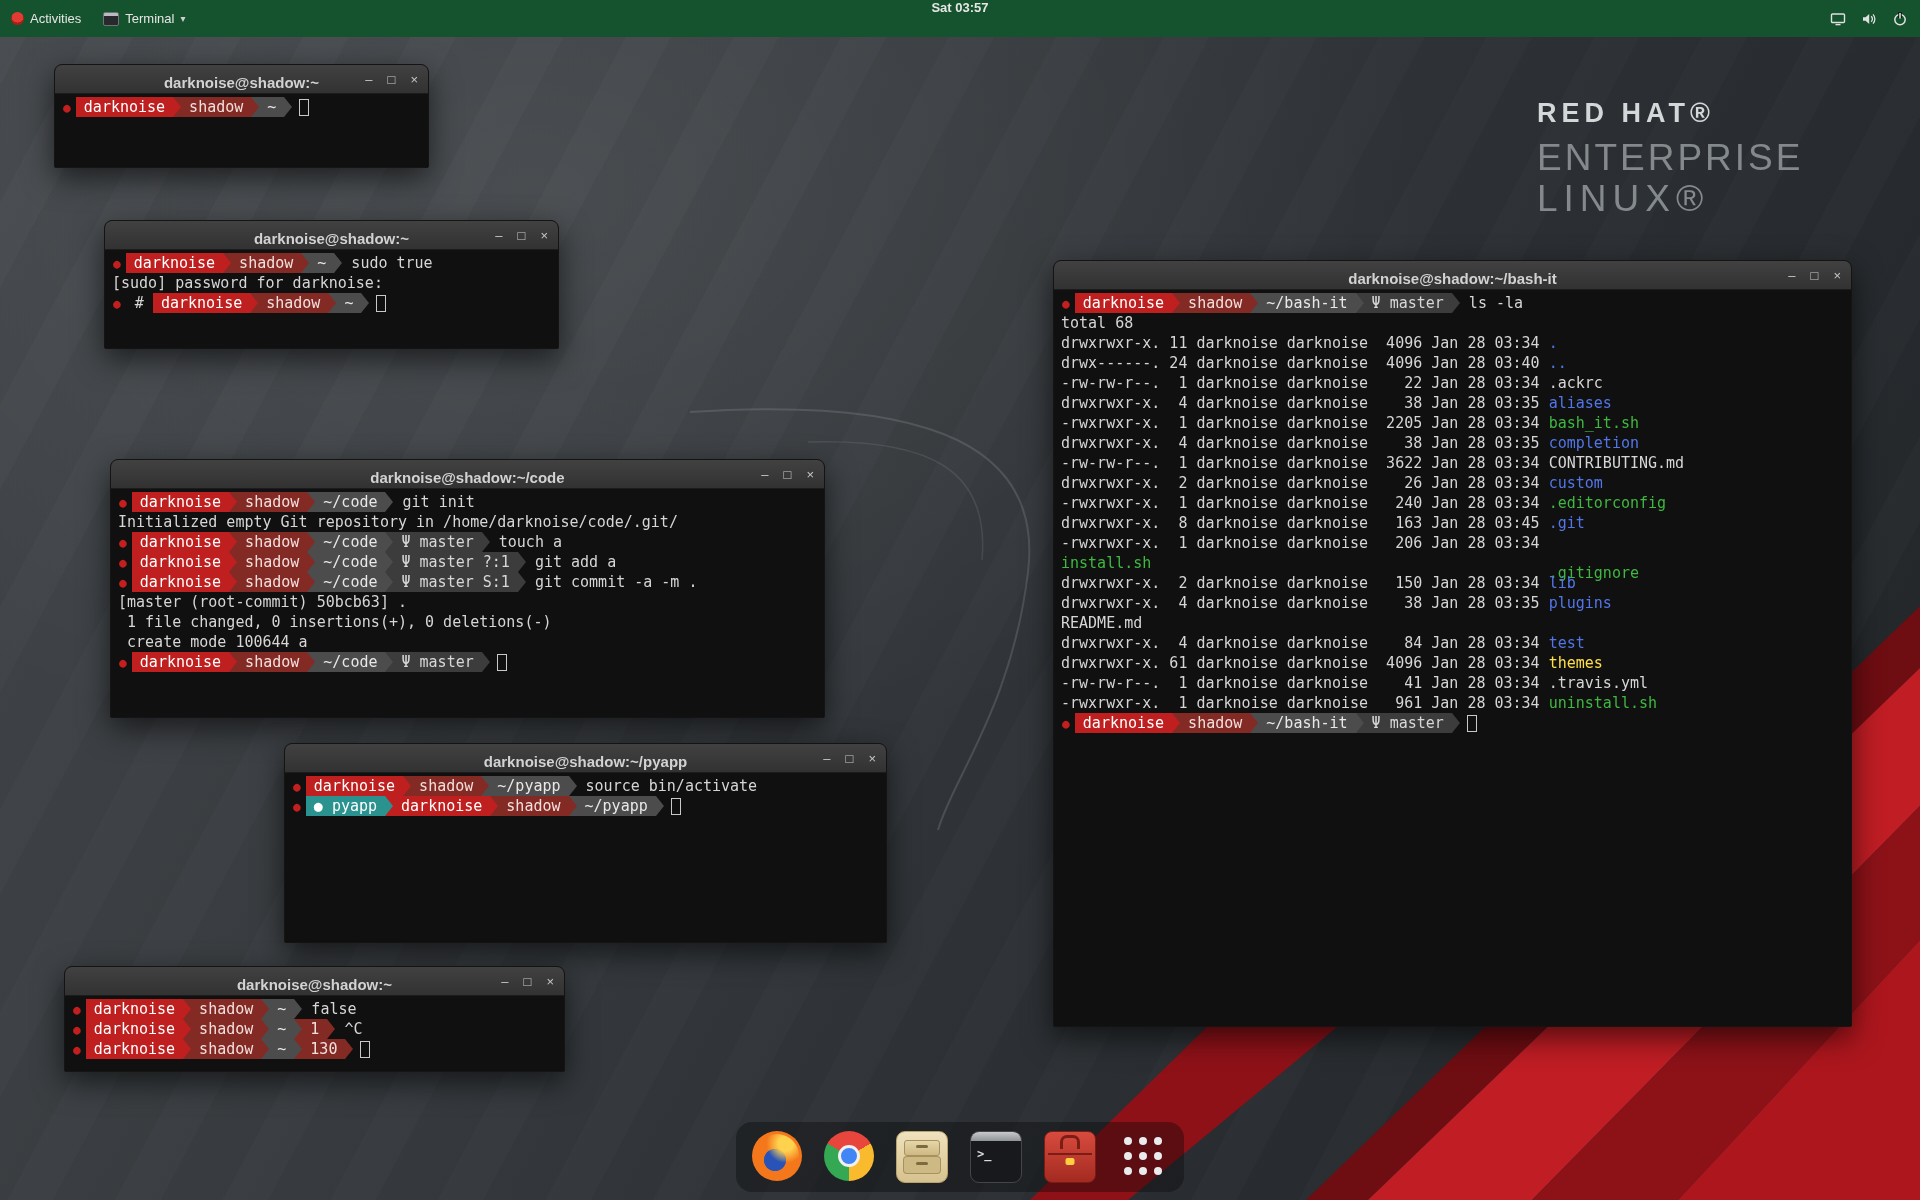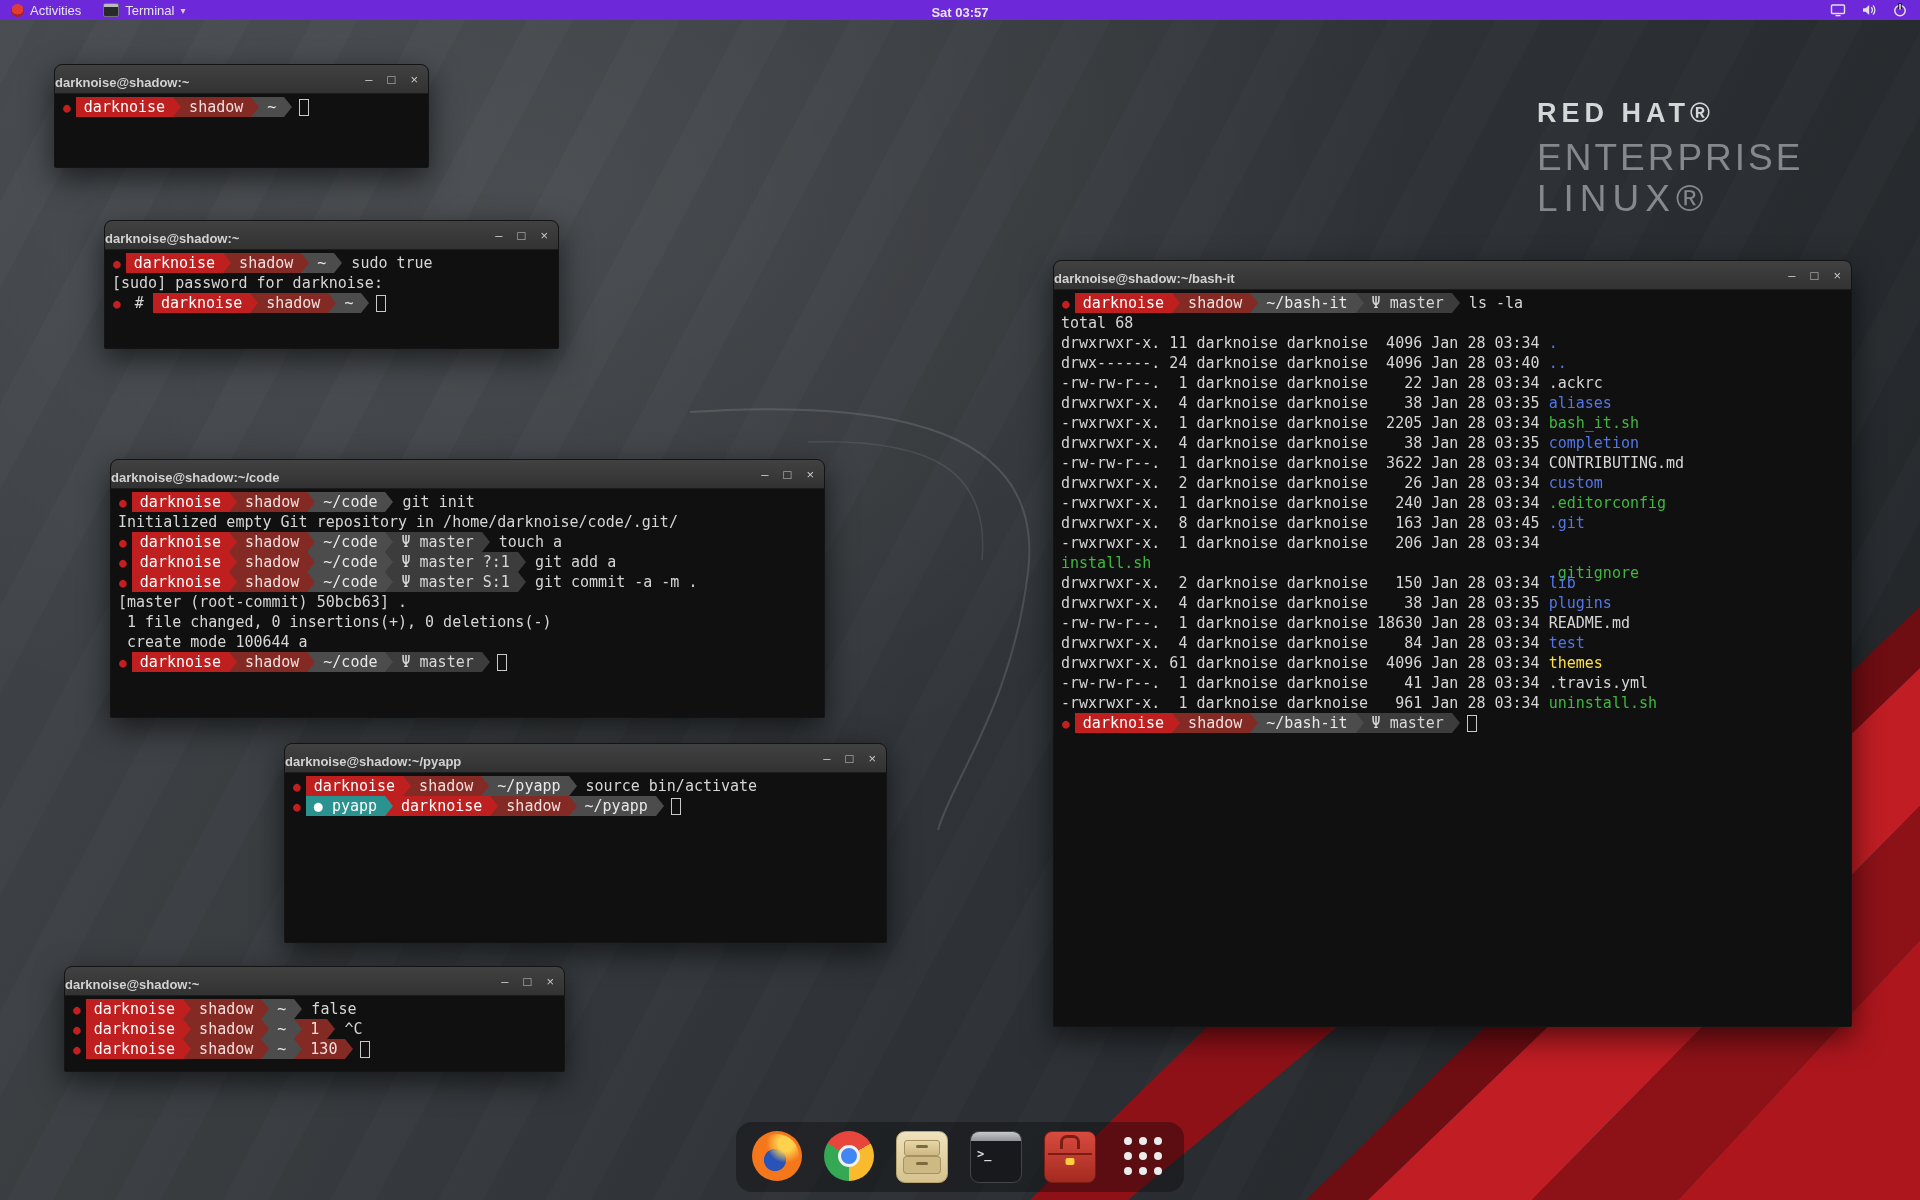--- a/index.html
+++ b/index.html
@@ -11,40 +11,40 @@
       repeating-linear-gradient(118deg, rgba(255,255,255,.012) 0 40px, rgba(0,0,0,.025) 40px 95px),
       radial-gradient(1500px 1000px at 28% 16%, rgba(255,255,255,.08), rgba(255,255,255,0) 60%),
       linear-gradient(118deg,#43474b 0%,#383c40 36%,#2d3135 62%,#212528 100%);}
   #wallpaper-art{position:absolute;inset:0;pointer-events:none;}
   .brand{position:absolute;left:1537px;top:100px;line-height:1;user-select:none;}
   .brand-1{font-weight:700;font-size:27px;letter-spacing:5px;color:#d3d7d8;margin-bottom:12px;}
   .brand-2{font-weight:400;font-size:37px;letter-spacing:3px;color:#84898c;}
   .brand-3{font-weight:400;font-size:37px;letter-spacing:6px;color:#84898c;margin-top:4px;}
 
   
-  .topbar{position:absolute;top:0;left:0;right:0;height:20px;background:#6d28d9;color:#e6e6e6;
-    font-size:13px;display:flex;align-items:flex-end;z-index:500;}
+  .topbar{position:absolute;top:0;left:0;right:0;height:37px;background:#14532d;color:#e6e6e6;
+    font-size:13px;display:flex;align-items:flex-start;z-index:500;}
   .tb-left{display:flex;align-items:center;height:100%;}
   .tb-item{display:flex;align-items:center;gap:6px;padding:0 11px;height:100%;cursor:pointer;}
   .rh-icon{width:13px;height:13px;border-radius:50%;
     background:radial-gradient(circle at 50% 36%, #e23b33 0 55%, #b01d17 56% 100%);}
   .term-mini{width:14px;height:12px;background:linear-gradient(#b9bcbf 0 3px,#27292c 3px);
     border:1px solid #6f7276;border-radius:2px;}
   .caret{font-size:10px;color:#cfcfcf;}
   .tb-clock{position:absolute;left:50%;transform:translateX(-50%);font-weight:700;cursor:pointer;}
   .tb-right{margin-left:auto;display:flex;align-items:center;gap:15px;padding-right:12px;height:100%;}
   .tb-right svg{display:block;cursor:pointer;}
 
   
   .term-window{position:absolute;background:#101010;border:1px solid #141414;
     border-radius:8px 8px 2px 2px;box-shadow:0 10px 30px rgba(0,0,0,.6);overflow:hidden;}
   .titlebar{position:absolute;top:0;left:0;right:0;height:28px;
     background:linear-gradient(#414141,#323232);border-bottom:1px solid #1c1c1c;cursor:default;}
-  .wtitle{position:absolute;left:0;right:0;top:4px;text-align:left;line-height:28px;
-    font-size:13px;font-weight:700;color:#d2d2d2;}
+  .wtitle{position:absolute;left:0;right:0;top:4px;text-align:center;line-height:28px;
+    font-size:15px;font-weight:700;color:#d2d2d2;}
   .wcontrols{position:absolute;right:10px;top:0;line-height:28px;}
   .wbtn{margin-left:15px;color:#c8c8c8;font-size:13px;cursor:pointer;}
   .tbody{position:absolute;top:29px;left:0;right:0;bottom:0;background:#101010;
     padding:3px 0 0 7px;font-family:"DejaVu Sans Mono",monospace;font-size:15px;color:#d6d6d6;cursor:text;}
   .tline{display:flex;align-items:stretch;height:20px;white-space:pre;}
   .seg{display:flex;align-items:center;padding:0 8px;}
   .sarrow{width:0;height:0;border-top:10px solid transparent;border-bottom:10px solid transparent;
     border-left:8px solid transparent;}
   .ttext{display:flex;align-items:center;}
   .picon{display:flex;align-items:center;color:#c41f1f;padding:0 5px 0 1px;font-size:13px;}
@@ -166,21 +166,21 @@
           <div class="tline"><span class="ttext">-rwxrwxr-x.  1 darknoise darknoise  2205 Jan 28 03:34 </span><span class="ttext" style="color: rgb(63, 184, 63);">bash_it.sh</span></div>
           <div class="tline"><span class="ttext">drwxrwxr-x.  4 darknoise darknoise    38 Jan 28 03:35 </span><span class="ttext" style="color: rgb(82, 118, 232);">completion</span></div>
           <div class="tline"><span class="ttext">-rw-rw-r--.  1 darknoise darknoise  3622 Jan 28 03:34 </span><span class="ttext">CONTRIBUTING.md</span></div>
           <div class="tline"><span class="ttext">drwxrwxr-x.  2 darknoise darknoise    26 Jan 28 03:34 </span><span class="ttext" style="color: rgb(82, 118, 232);">custom</span></div>
           <div class="tline"><span class="ttext">-rwxrwxr-x.  1 darknoise darknoise   240 Jan 28 03:34 </span><span class="ttext" style="color: rgb(63, 184, 63);">.editorconfig</span></div>
           <div class="tline"><span class="ttext">drwxrwxr-x.  8 darknoise darknoise   163 Jan 28 03:45 </span><span class="ttext" style="color: rgb(82, 118, 232);">.git</span></div>
           <div class="tline"><span class="ttext">-rwxrwxr-x.  1 darknoise darknoise   206 Jan 28 03:34 </span><span class="ttext" style="color: rgb(63, 184, 63); margin-top: 40px;">.gitignore</span></div>
           <div class="tline"><span class="ttext" style="color: rgb(63, 184, 63);">install.sh</span></div>
           <div class="tline"><span class="ttext">drwxrwxr-x.  2 darknoise darknoise   150 Jan 28 03:34 </span><span class="ttext" style="color: rgb(82, 118, 232);">lib</span></div>
           <div class="tline"><span class="ttext">drwxrwxr-x.  4 darknoise darknoise    38 Jan 28 03:35 </span><span class="ttext" style="color: rgb(82, 118, 232);">plugins</span></div>
-          <div class="tline"><span class="ttext">-rw-rw-r--.  1 darknoise darknoise 18630 Jan 28 03:34 </span><span class="ttext">README.md</span></div>
+          <div class="tline"><span class="ttext">README.md</span></div>
           <div class="tline"><span class="ttext">drwxrwxr-x.  4 darknoise darknoise    84 Jan 28 03:34 </span><span class="ttext" style="color: rgb(82, 118, 232);">test</span></div>
           <div class="tline"><span class="ttext">drwxrwxr-x. 61 darknoise darknoise  4096 Jan 28 03:34 </span><span class="ttext" style="color: #fde047;">themes</span></div>
           <div class="tline"><span class="ttext">-rw-rw-r--.  1 darknoise darknoise    41 Jan 28 03:34 </span><span class="ttext">.travis.yml</span></div>
           <div class="tline"><span class="ttext">-rwxrwxr-x.  1 darknoise darknoise   961 Jan 28 03:34 </span><span class="ttext" style="color: rgb(63, 184, 63);">uninstall.sh</span></div>
           <div class="tline"><span class="picon">●</span><span class="seg" style="background: rgb(192, 31, 31); color: rgb(255, 255, 255);">darknoise</span><span class="sarrow" style="border-left-color: rgb(192, 31, 31); background: rgb(132, 42, 37);"></span><span class="seg" style="background: rgb(132, 42, 37); color: rgb(243, 224, 222);">shadow</span><span class="sarrow" style="border-left-color: rgb(132, 42, 37); background: rgb(76, 76, 76);"></span><span class="seg" style="background: rgb(76, 76, 76); color: rgb(232, 232, 232);">~/bash-it</span><span class="sarrow" style="border-left-color: rgb(76, 76, 76); background: rgb(60, 60, 60);"></span><span class="seg" style="background: rgb(60, 60, 60); color: rgb(216, 216, 216);">Ψ master</span><span class="sarrow" style="border-left-color: rgb(60, 60, 60);"></span><span class="cursor"></span></div>
         </div>
       </div>
       <div class="term-window" style="left: 64px; top: 966px; width: 499px; height: 104px; z-index: 15;">
         <div class="titlebar">
           <span class="wtitle">darknoise@shadow:~</span>

